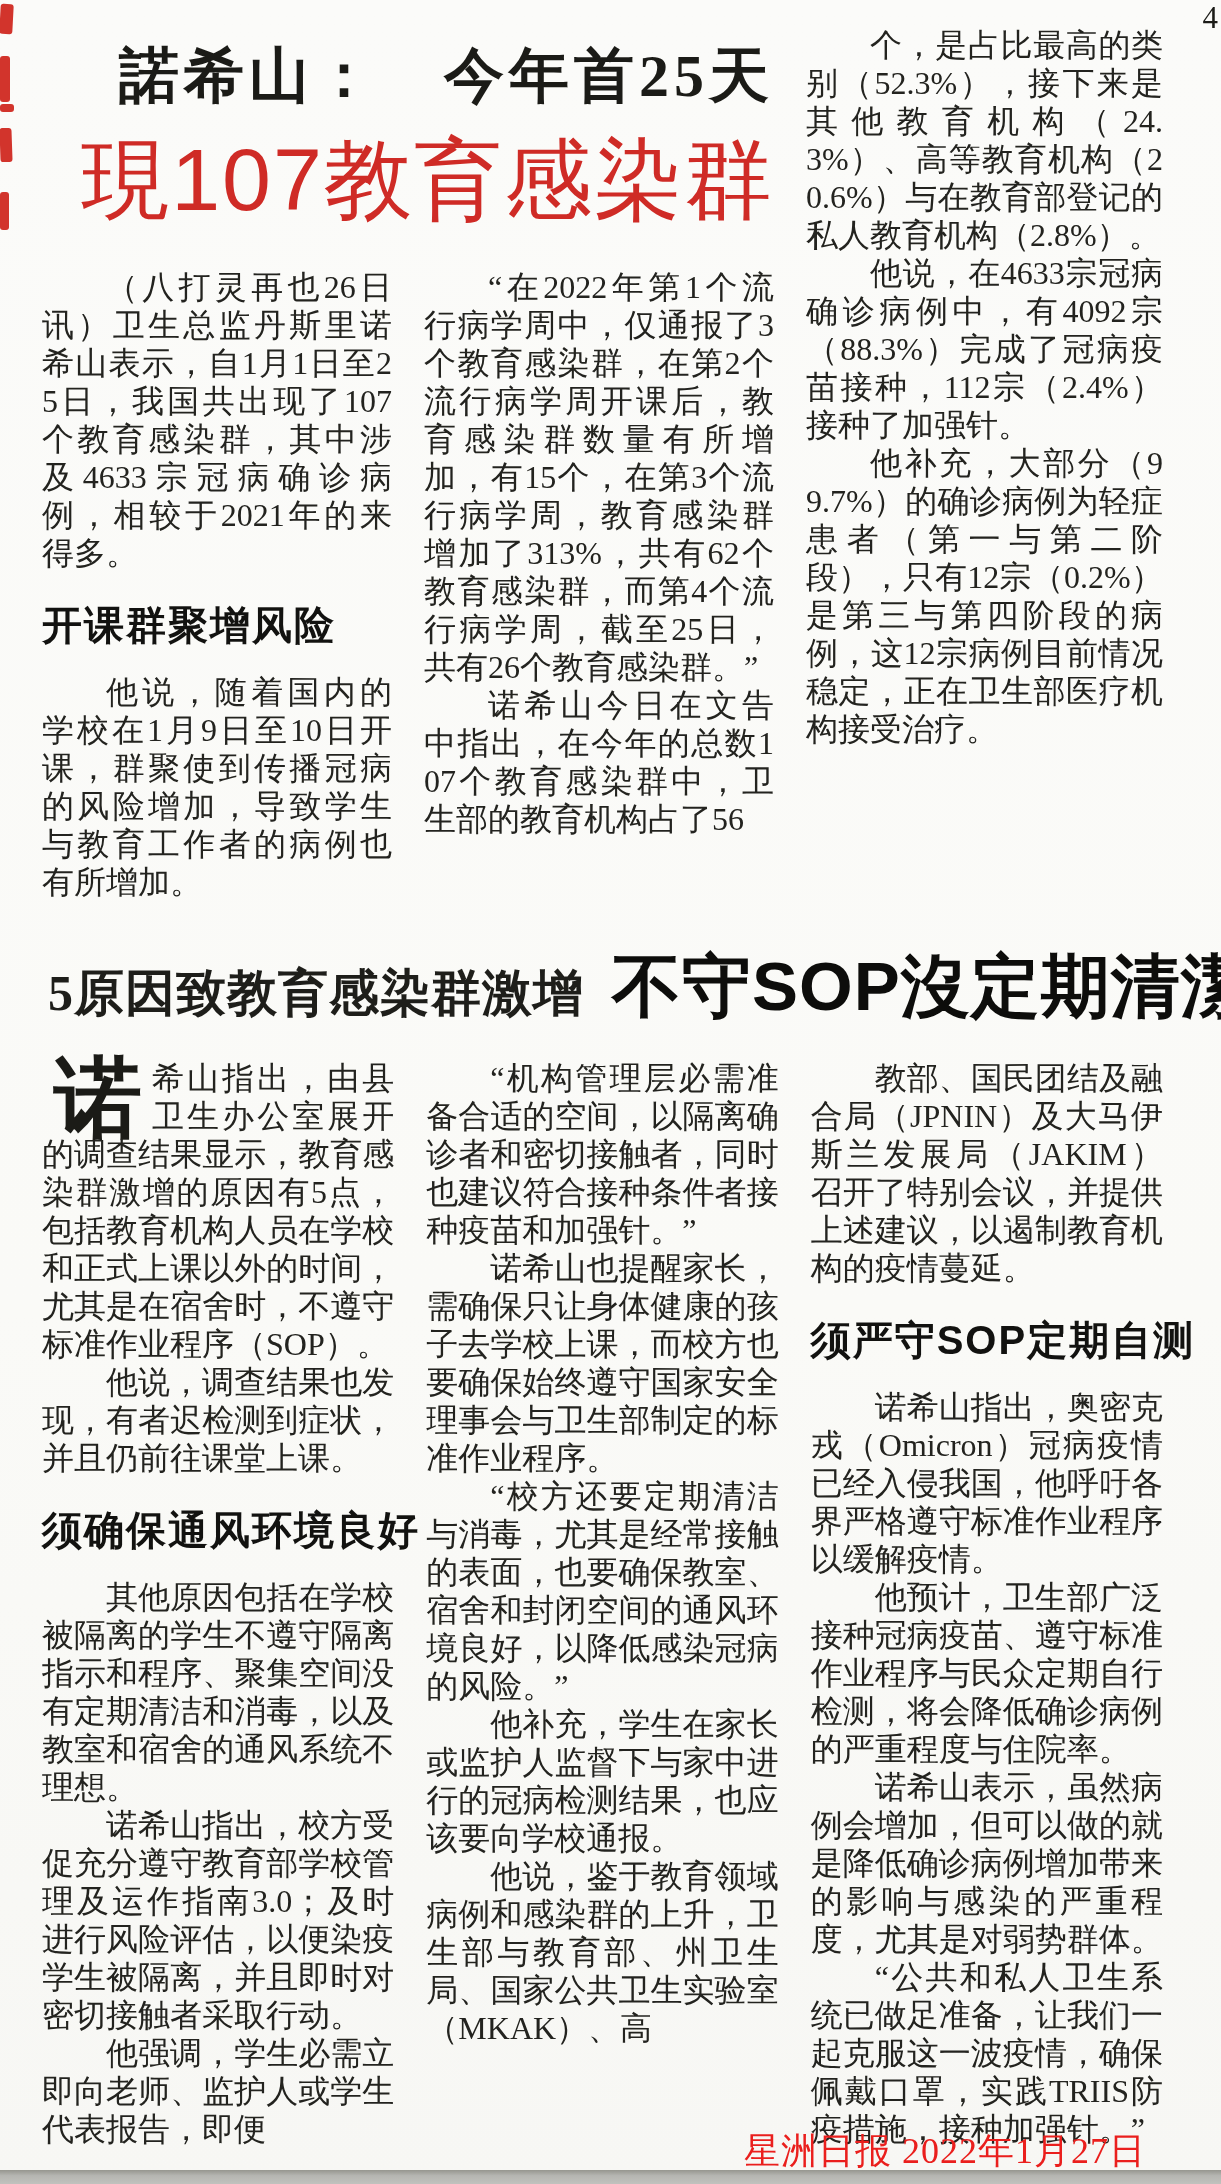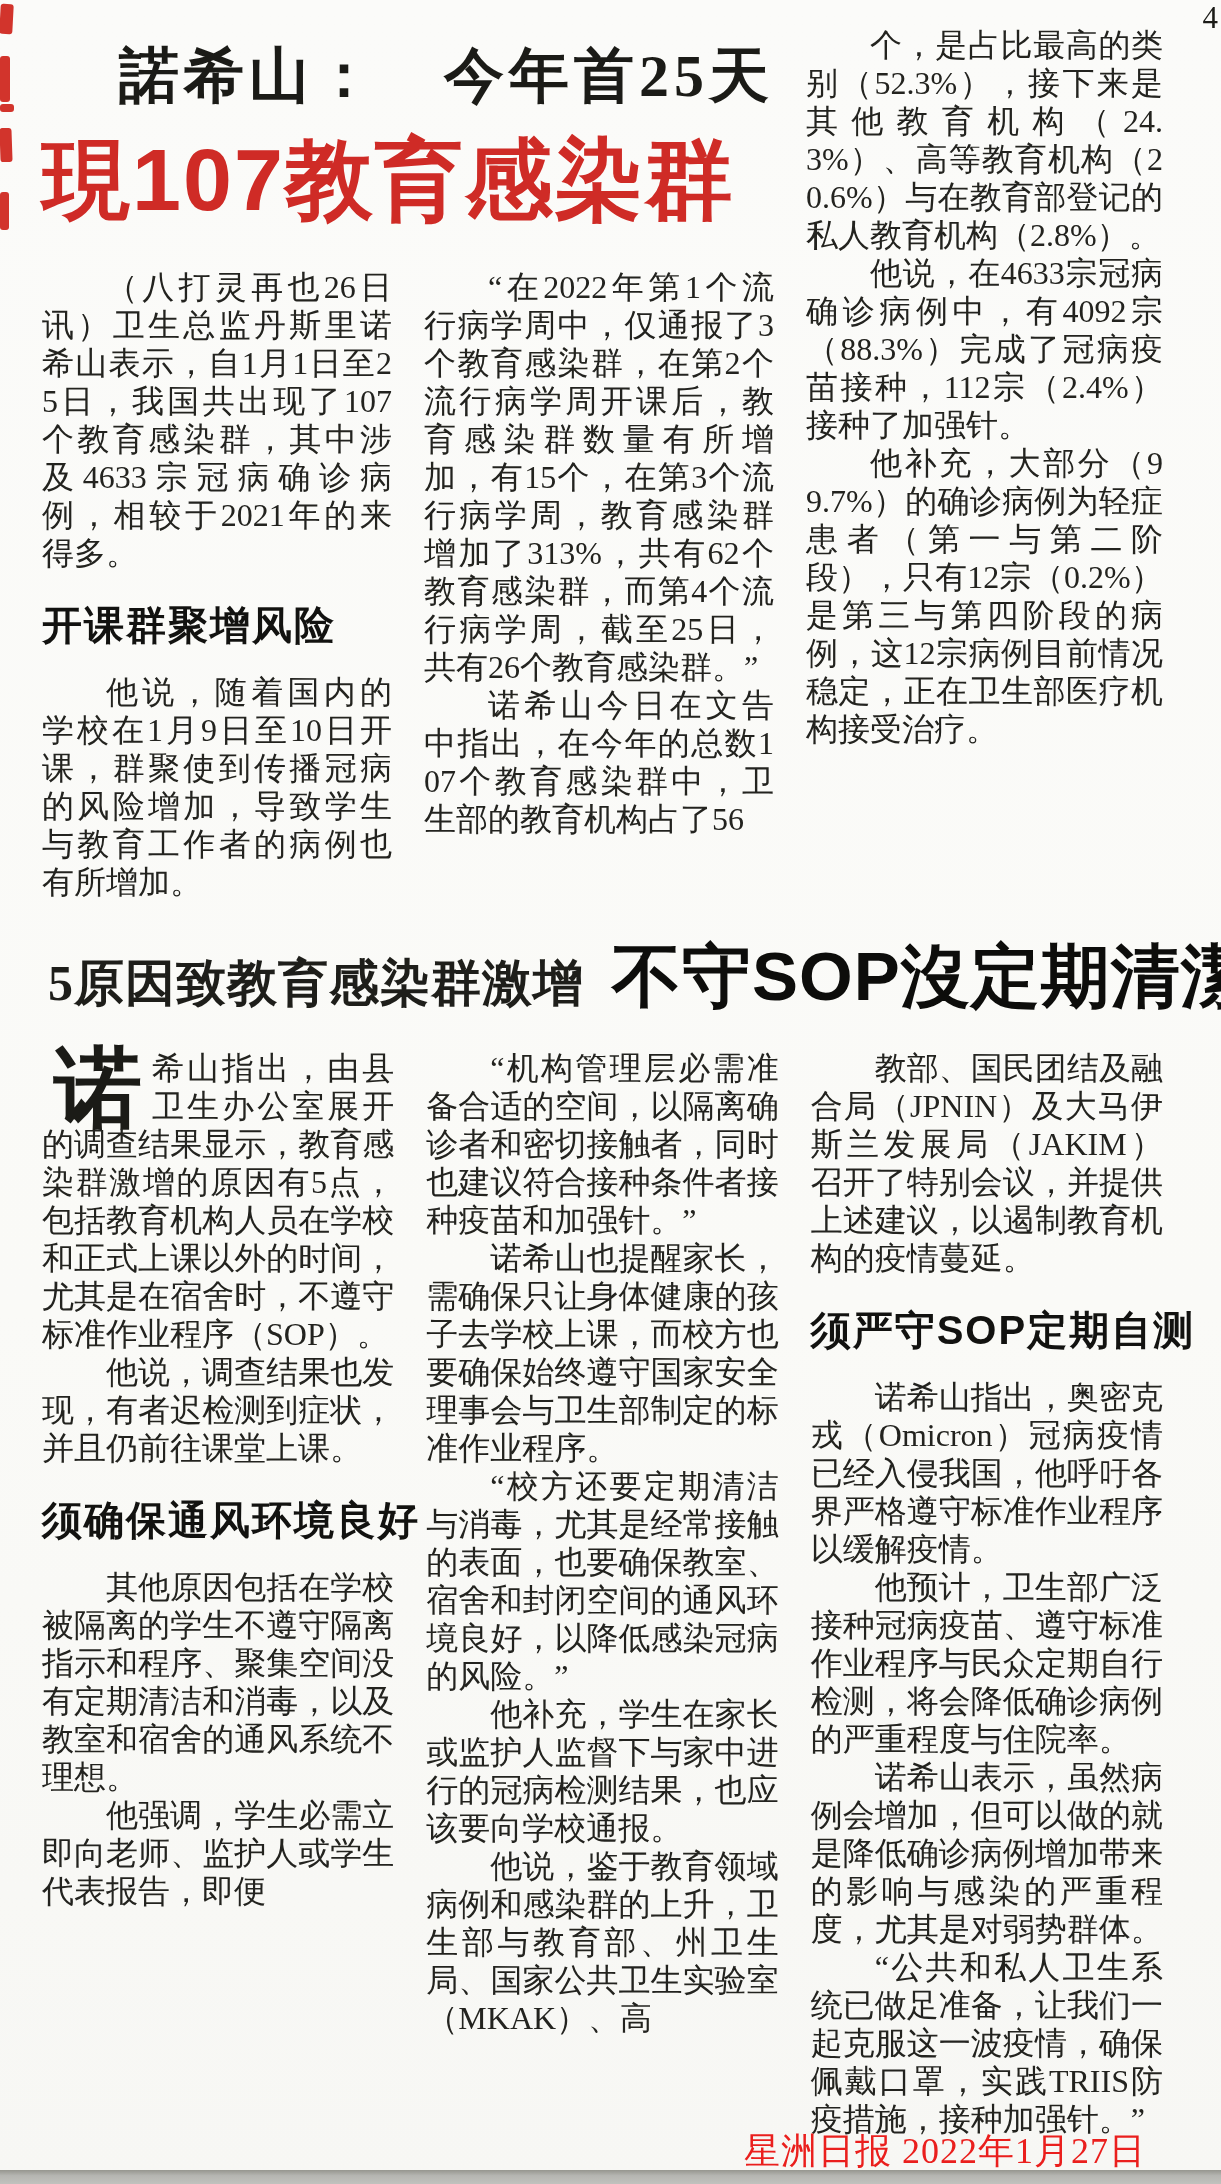--- a/index.html
+++ b/index.html
@@ -29,43 +29,43 @@
   .edge-marks .m4 { left:0; top:128px; width:12px; height:34px; transform:rotate(-2deg); }
   .edge-marks .m5 { left:0; top:192px; width:9px;  height:38px; }
 
   .top-section { display:flex; gap:32px; padding:14px 58px 0 42px; }
   .top-left { width:732px; flex:none; }
   .hl1 {
     margin-top:22px; text-align:right; white-space:nowrap;
     font-size:60px; font-weight:bold; letter-spacing:5px; color:#1b1b17;
   }
   .hl2 {
-    margin-top:4px; text-align:left; white-space:nowrap;
+    margin-top:4px; text-align:right; white-space:nowrap;
     font-family:"Liberation Sans","DejaVu Sans",sans-serif;
-    font-size:88px; font-weight:700; letter-spacing:2px; color:#cf2b26;
+    font-size:88px; font-weight:400; letter-spacing:2px; color:#cf2b26;
   }
   .cols { display:flex; gap:32px; margin-top:28px; }
   .col { flex:1; min-width:0; }
   .top-col3 { flex:1; min-width:0; padding-top:12px; }
 
   p.body {
     font-size:32px; line-height:38px;
     text-align:justify; text-indent:2em;
     word-break:break-all; color:#23231f;
   }
   .subhead {
     font-family:"Liberation Sans","DejaVu Sans",sans-serif;
     font-size:40px; font-weight:bold; letter-spacing:2px;
     text-align:left; color:#121210;
     margin:26px 0 20px; white-space:nowrap;
   }
 
   .a2-head {
     display:flex; align-items:baseline; gap:28px;
-    padding:0 58px 0 48px; margin-top:30px; white-space:nowrap;
+    padding:0 58px 0 48px; margin-top:40px; white-space:nowrap;
   }
   .a2-light { font-size:50px; font-weight:600; letter-spacing:1px; color:#1e1e1a; }
   .a2-bold {
     font-family:Liberation Sans, sans-serif;
     font-size:69px; font-weight:900; letter-spacing:1px; color:#0d0d0b;
   }
 
   .bottom-section { display:flex; gap:32px; padding:26px 58px 0 42px; }
   p.nodent { text-indent:0; }
   .dropcap {
@@ -125,20 +125,21 @@
     <span class="a2-light">5原因致教育感染群激增</span>
     <span class="a2-bold">不守SOP沒定期清潔</span>
   </section>
 
   <section class="bottom-section">
     <div class="col">
       <p class="body nodent"><span class="dropcap">诺</span><span>希山指出，由县卫生办公室展开的调查结果显示，教育感染群激增的原因有5点，包括教育机构人员在学校和正式上课以外的时间，尤其是在宿舍时，不遵守标准作业程序（SOP）。</span></p>
       <p class="body">他说，调查结果也发现，有者迟检测到症状，并且仍前往课堂上课。</p>
       <h3 class="subhead">须确保通风环境良好</h3>
       <p class="body">其他原因包括在学校被隔离的学生不遵守隔离指示和程序、聚集空间没有定期清洁和消毒，以及教室和宿舍的通风系统不理想。</p>
+      <p class="body">诺希山指出，校方受促充分遵守教育部学校管理及运作指南3.0；及时进行风险评估，以便染疫学生被隔离，并且即时对密切接触者采取行动。</p>
       <p class="body">他强调，学生必需立即向老师、监护人或学生代表报告，即便</p>
     </div>
     <div class="col">
       <p class="body">“机构管理层必需准备合适的空间，以隔离确诊者和密切接触者，同时也建议符合接种条件者接种疫苗和加强针。”</p>
       <p class="body">诺希山也提醒家长，需确保只让身体健康的孩子去学校上课，而校方也要确保始终遵守国家安全理事会与卫生部制定的标准作业程序。</p>
       <p class="body">“校方还要定期清洁与消毒，尤其是经常接触的表面，也要确保教室、宿舍和封闭空间的通风环境良好，以降低感染冠病的风险。”</p>
       <p class="body">他补充，学生在家长或监护人监督下与家中进行的冠病检测结果，也应该要向学校通报。</p>
       <p class="body">他说，鉴于教育领域病例和感染群的上升，卫生部与教育部、州卫生局、国家公共卫生实验室（MKAK）、高</p>
     </div>
     <div class="col">

